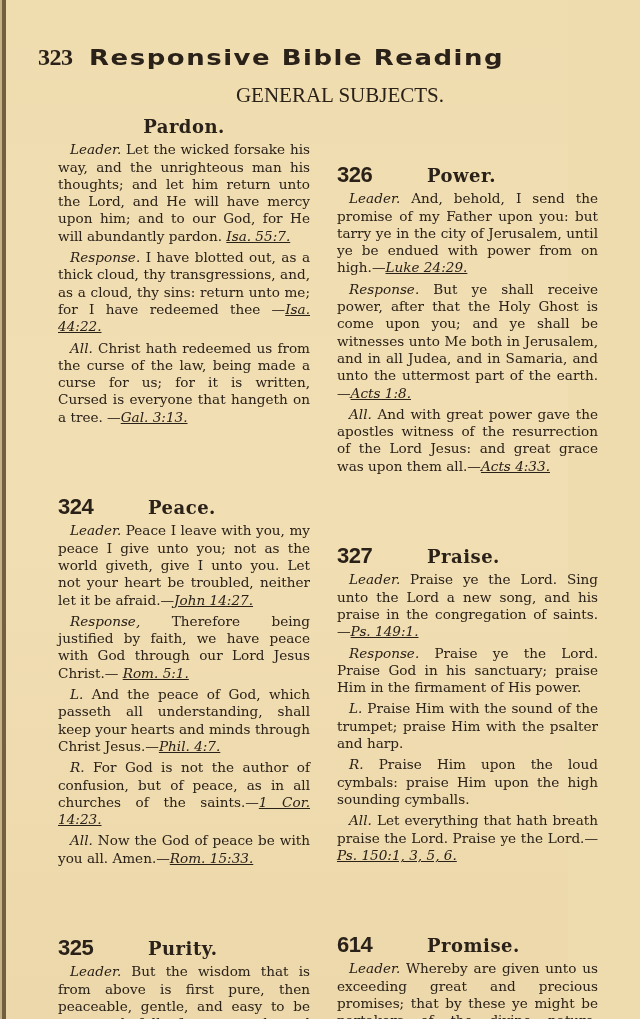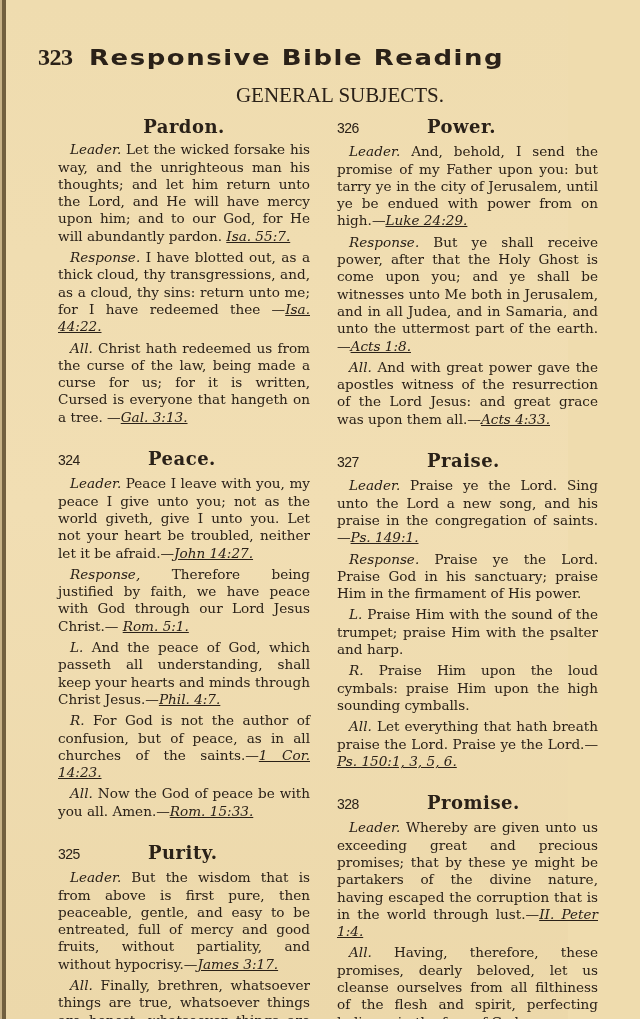--- a/index.html
+++ b/index.html
@@ -42,22 +42,22 @@
   }
   .col {
     position: absolute; top: 118px; font-size: 13.6px; line-height: 17.3px;
     font-family: "DejaVu Serif", serif; text-align: justify;
   }
   .col.left { left: 58px; width: 252px; }
   .col.right { left: 337px; width: 261px; }
   .reading { margin: 0; }
   .reading-head { display: flex; align-items: baseline; margin-bottom: 6px; }
   .reading-num {
-    font-family: "Liberation Sans", sans-serif; font-weight: normal; font-size: 14px;
-    width: 90px; letter-spacing: -0.5px;
+    font-family: "Liberation Sans", sans-serif; font-weight: bold; font-size: 22px;
+    width: 90px; letter-spacing: -0.5px; margin-top: 48px;
   }
   .reading-title {
     font-family: "DejaVu Serif", serif; font-weight: bold; font-size: 18px; letter-spacing: 0.5px;
   }
   .reading-head.centered { justify-content: center; }
   .para { margin: 0 0 4px 0; text-indent: 12px; hyphens: manual; }
   .role { font-style: italic; }
   .cite { font-style: italic; text-decoration: underline; }
   .gap { height: 20px; }
 </style>
@@ -130,20 +130,20 @@
       <p class="para"><span class="role">Leader.</span><span> Praise ye the Lord. Sing unto the Lord a new song, and his praise in the congregation of saints. —</span><span class="cite">Ps. 149:1.</span></p>
       <p class="para"><span class="role">Response.</span><span> Praise ye the Lord. Praise God in his sanctuary; praise Him in the firmament of His power.</span><span class="cite"></span></p>
       <p class="para"><span class="role">L.</span><span> Praise Him with the sound of the trumpet; praise Him with the psalter and harp.</span><span class="cite"></span></p>
       <p class="para"><span class="role">R.</span><span> Praise Him upon the loud cymbals: praise Him upon the high sounding cymballs.</span><span class="cite"></span></p>
       <p class="para"><span class="role">All.</span><span> Let everything that hath breath praise the Lord. Praise ye the Lord.—</span><span class="cite">Ps. 150:1, 3, 5, 6.</span></p>
     </div>
     <div class="gap"></div>
 
     <div class="reading">
       <div class="reading-head">
-        <span class="reading-num">328</span>
+        <span class="reading-num">614</span>
         <span class="reading-title">Promise.</span>
       </div>
       <p class="para"><span class="role">Leader.</span><span> Whereby are given unto us exceeding great and precious promises; that by these ye might be partakers of the divine nature, having escaped the corruption that is in the world through lust.—</span><span class="cite">II. Peter 1:4.</span></p>
       <p class="para"><span class="role">All.</span><span> Having, therefore, these promises, dearly beloved, let us cleanse ourselves from all filthiness of the flesh and spirit, perfecting holiness in the fear of God.—</span></p>
     </div>
   </div>
 </div>
 
 </body></html>

